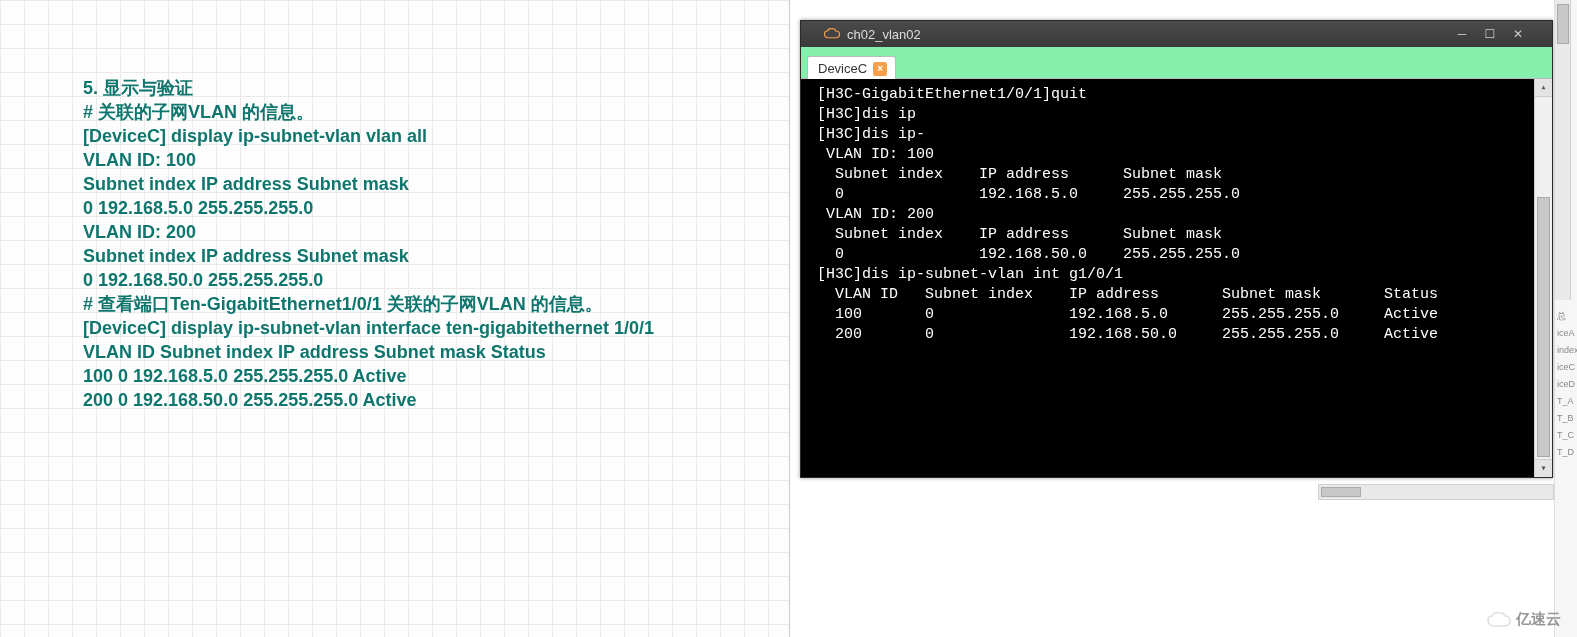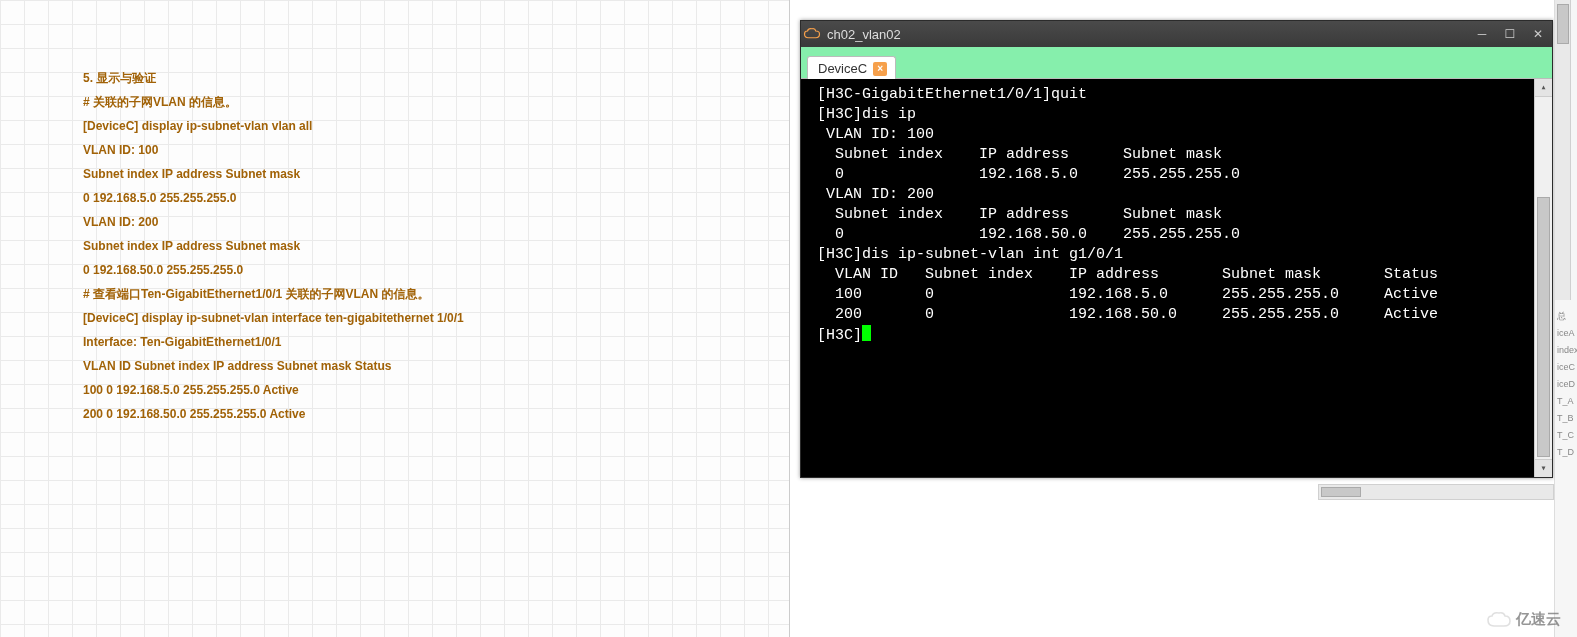--- a/index.html
+++ b/index.html
@@ -14,45 +14,45 @@
     background-color: #fdfdfd;
     background-image:
       linear-gradient(to right, #eaeaea 1px, transparent 1px),
       linear-gradient(to bottom, #eaeaea 1px, transparent 1px);
     background-size: 24px 24px;
     border-right: 1px solid #ccc;
   }
 
   .doc {
     position: absolute;
-    left: 83px; top: 66px;
+    left: 83px; top: 76px;
     width: 700px;
-    font-size: 12px;
+    font-size: 18px;
     line-height: 24px;
-    color: #a16207;
+    color: #0f766e;
     font-weight: bold;
     font-family: Arial, "Microsoft YaHei", SimSun, sans-serif;
   }
   .doc div { white-space: pre; }
 
   
   .term-window {
     position: absolute;
     left: 800px; top: 20px;
     width: 753px;
     background: #444;
     border: 1px solid #2b2b2b;
     box-shadow: 0 0 4px rgba(0,0,0,.4);
   }
   .titlebar {
     height: 26px;
     background: linear-gradient(#4a4a4a,#3a3a3a);
     display: flex; align-items: center;
     color: #ddd; font-size: 13px;
-    padding: 0 0;
+    padding: 0 20px;
   }
   .titlebar .cloud {
     width: 18px; height: 14px; margin: 0 6px 0 2px;
     display: inline-block;
   }
   .titlebar .title { flex: 1; }
   .titlebar .winbtn {
     width: 28px; height: 22px;
     display: flex; align-items: center; justify-content: center;
     color: #ccc; font-size: 12px;
@@ -159,21 +159,20 @@
   <div># 关联的子网VLAN 的信息。</div>
   <div>[DeviceC] display ip-subnet-vlan vlan all</div>
   <div>VLAN ID: 100</div>
   <div>Subnet index IP address Subnet mask</div>
   <div>0 192.168.5.0 255.255.255.0</div>
   <div>VLAN ID: 200</div>
   <div>Subnet index IP address Subnet mask</div>
   <div>0 192.168.50.0 255.255.255.0</div>
   <div># 查看端口Ten-GigabitEthernet1/0/1 关联的子网VLAN 的信息。</div>
   <div>[DeviceC] display ip-subnet-vlan interface ten-gigabitethernet 1/0/1</div>
-  <div>Interface: Ten-GigabitEthernet1/0/1</div>
   <div>VLAN ID Subnet index IP address Subnet mask Status</div>
   <div>100 0 192.168.5.0 255.255.255.0 Active</div>
   <div>200 0 192.168.50.0 255.255.255.0 Active</div>
 </div>
 
 <div class="term-window">
   <div class="titlebar">
     <span class="cloud">
       <svg viewBox="0 0 24 16" width="18" height="14">
         <path d="M7 13 Q2 13 2 8 Q2 4 6 4 Q7 0 12 1 Q16 0 17 4 Q22 4 22 8 Q22 13 17 13 Z" fill="none" stroke="#f6a04b" stroke-width="1.6"></path>
@@ -186,35 +185,35 @@
   </div>
   <div class="tabbar">
     <div class="tab">
       <span>DeviceC</span>
       <span class="close-x">×</span>
     </div>
   </div>
   <div class="term-body">
     <div class="line">[H3C-GigabitEthernet1/0/1]quit</div>
     <div class="line">[H3C]dis ip</div>
+    <div class="line">[H3C]dis ip-</div>
     <div class="line"> VLAN ID: 100</div>
     <div class="line">  Subnet index    IP address      Subnet mask</div>
     <div class="line">  0               192.168.5.0     255.255.255.0</div>
     <div class="line"></div>
     <div class="line"> VLAN ID: 200</div>
     <div class="line">  Subnet index    IP address      Subnet mask</div>
     <div class="line">  0               192.168.50.0    255.255.255.0</div>
     <div class="line"></div>
     <div class="line">[H3C]dis ip-subnet-vlan int g1/0/1</div>
     <div class="line">  VLAN ID   Subnet index    IP address       Subnet mask       Status</div>
     <div class="line"></div>
     <div class="line">  100       0               192.168.5.0      255.255.255.0     Active</div>
     <div class="line">  200       0               192.168.50.0     255.255.255.0     Active</div>
     <div class="line"></div>
-    <div class="line"><span>[H3C]</span><span class="cursor"></span></div>
 
     <div class="term-scroll">
       <div class="arrow">▴</div>
       <div class="track">
         <div class="thumb"></div>
       </div>
       <div class="arrow">▾</div>
     </div>
   </div>
 </div>

